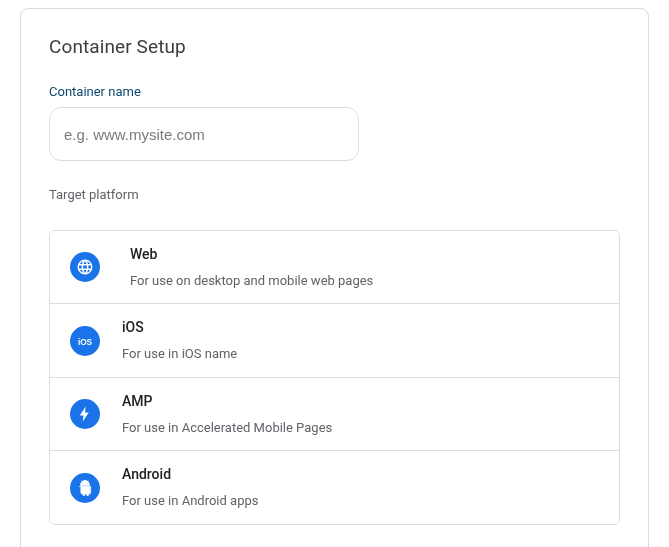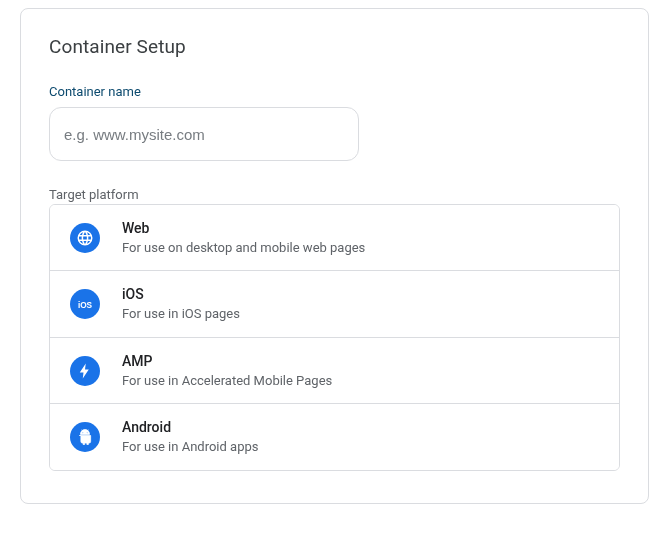--- a/index.html
+++ b/index.html
@@ -39,52 +39,52 @@
     font-size: 15px;
     color: #3c4043;
     outline: none;
     background: #fff;
   }
   .text-input::placeholder { color: #777c81; }
   .section-label {
     font-size: 13px;
     color: #5f6368;
     margin-top: 26px;
-    margin-bottom: 2px;
+    margin-bottom: 28px;
   }
   .options {
     border: 1px solid #dadce0;
     border-radius: 6px;
     overflow: hidden;
   }
   .option {
     display: flex;
     align-items: center;
     padding: 14px 20px;
     border-top: 1px solid #dadce0;
     cursor: pointer;
     background: #fff;
   }
-  .option:first-child { border-top: none; }
+  .option:first-child { border-top: none; gap: 8px; }
   .icon-wrap {
     width: 30px;
     height: 30px;
     border-radius: 50%;
     background: #1a73e8;
     display: flex;
     align-items: center;
     justify-content: center;
     flex-shrink: 0;
     margin-right: 22px;
     color: #fff;
   }
   .icon-wrap svg { width: 18px; height: 18px; display:block; }
   .opt-text { display: flex; flex-direction: column; line-height: 1.35; }
   .opt-title { font-size: 14px; color: #202124; font-weight: 500; }
-  .opt-desc  { font-size: 13px; color: #5f6368; margin-top: 1px; }
+  .opt-desc  { font-size: 13px; color: #5f6368; margin-top: 8px; }
 </style>
 </head>
 <body>
 
 <div class="card">
 
   <div class="title">Container Setup</div>
 
   <div class="field-label">Container name</div>
   <input class="text-input" type="text" placeholder="e.g. www.mysite.com" style="">
@@ -106,21 +106,21 @@
     </div>
 
     <div class="option">
       <span class="icon-wrap">
         <svg viewBox="0 0 24 24">
             <text x="12" y="17" text-anchor="middle" font-size="11" font-weight="700" font-family="Arial" fill="#fff">iOS</text>
           </svg>
       </span>
       <span class="opt-text">
         <span class="opt-title">iOS</span>
-        <span class="opt-desc">For use in iOS pages</span>
+        <span class="opt-desc">For use in iOS name</span>
       </span>
     </div>
 
     <div class="option">
       <span class="icon-wrap">
         <svg viewBox="0 0 24 24" fill="#fff">
             <path d="M13 2L5 14h5l-1 8 8-12h-5l1-8z"></path>
           </svg>
       </span>
       <span class="opt-text">

